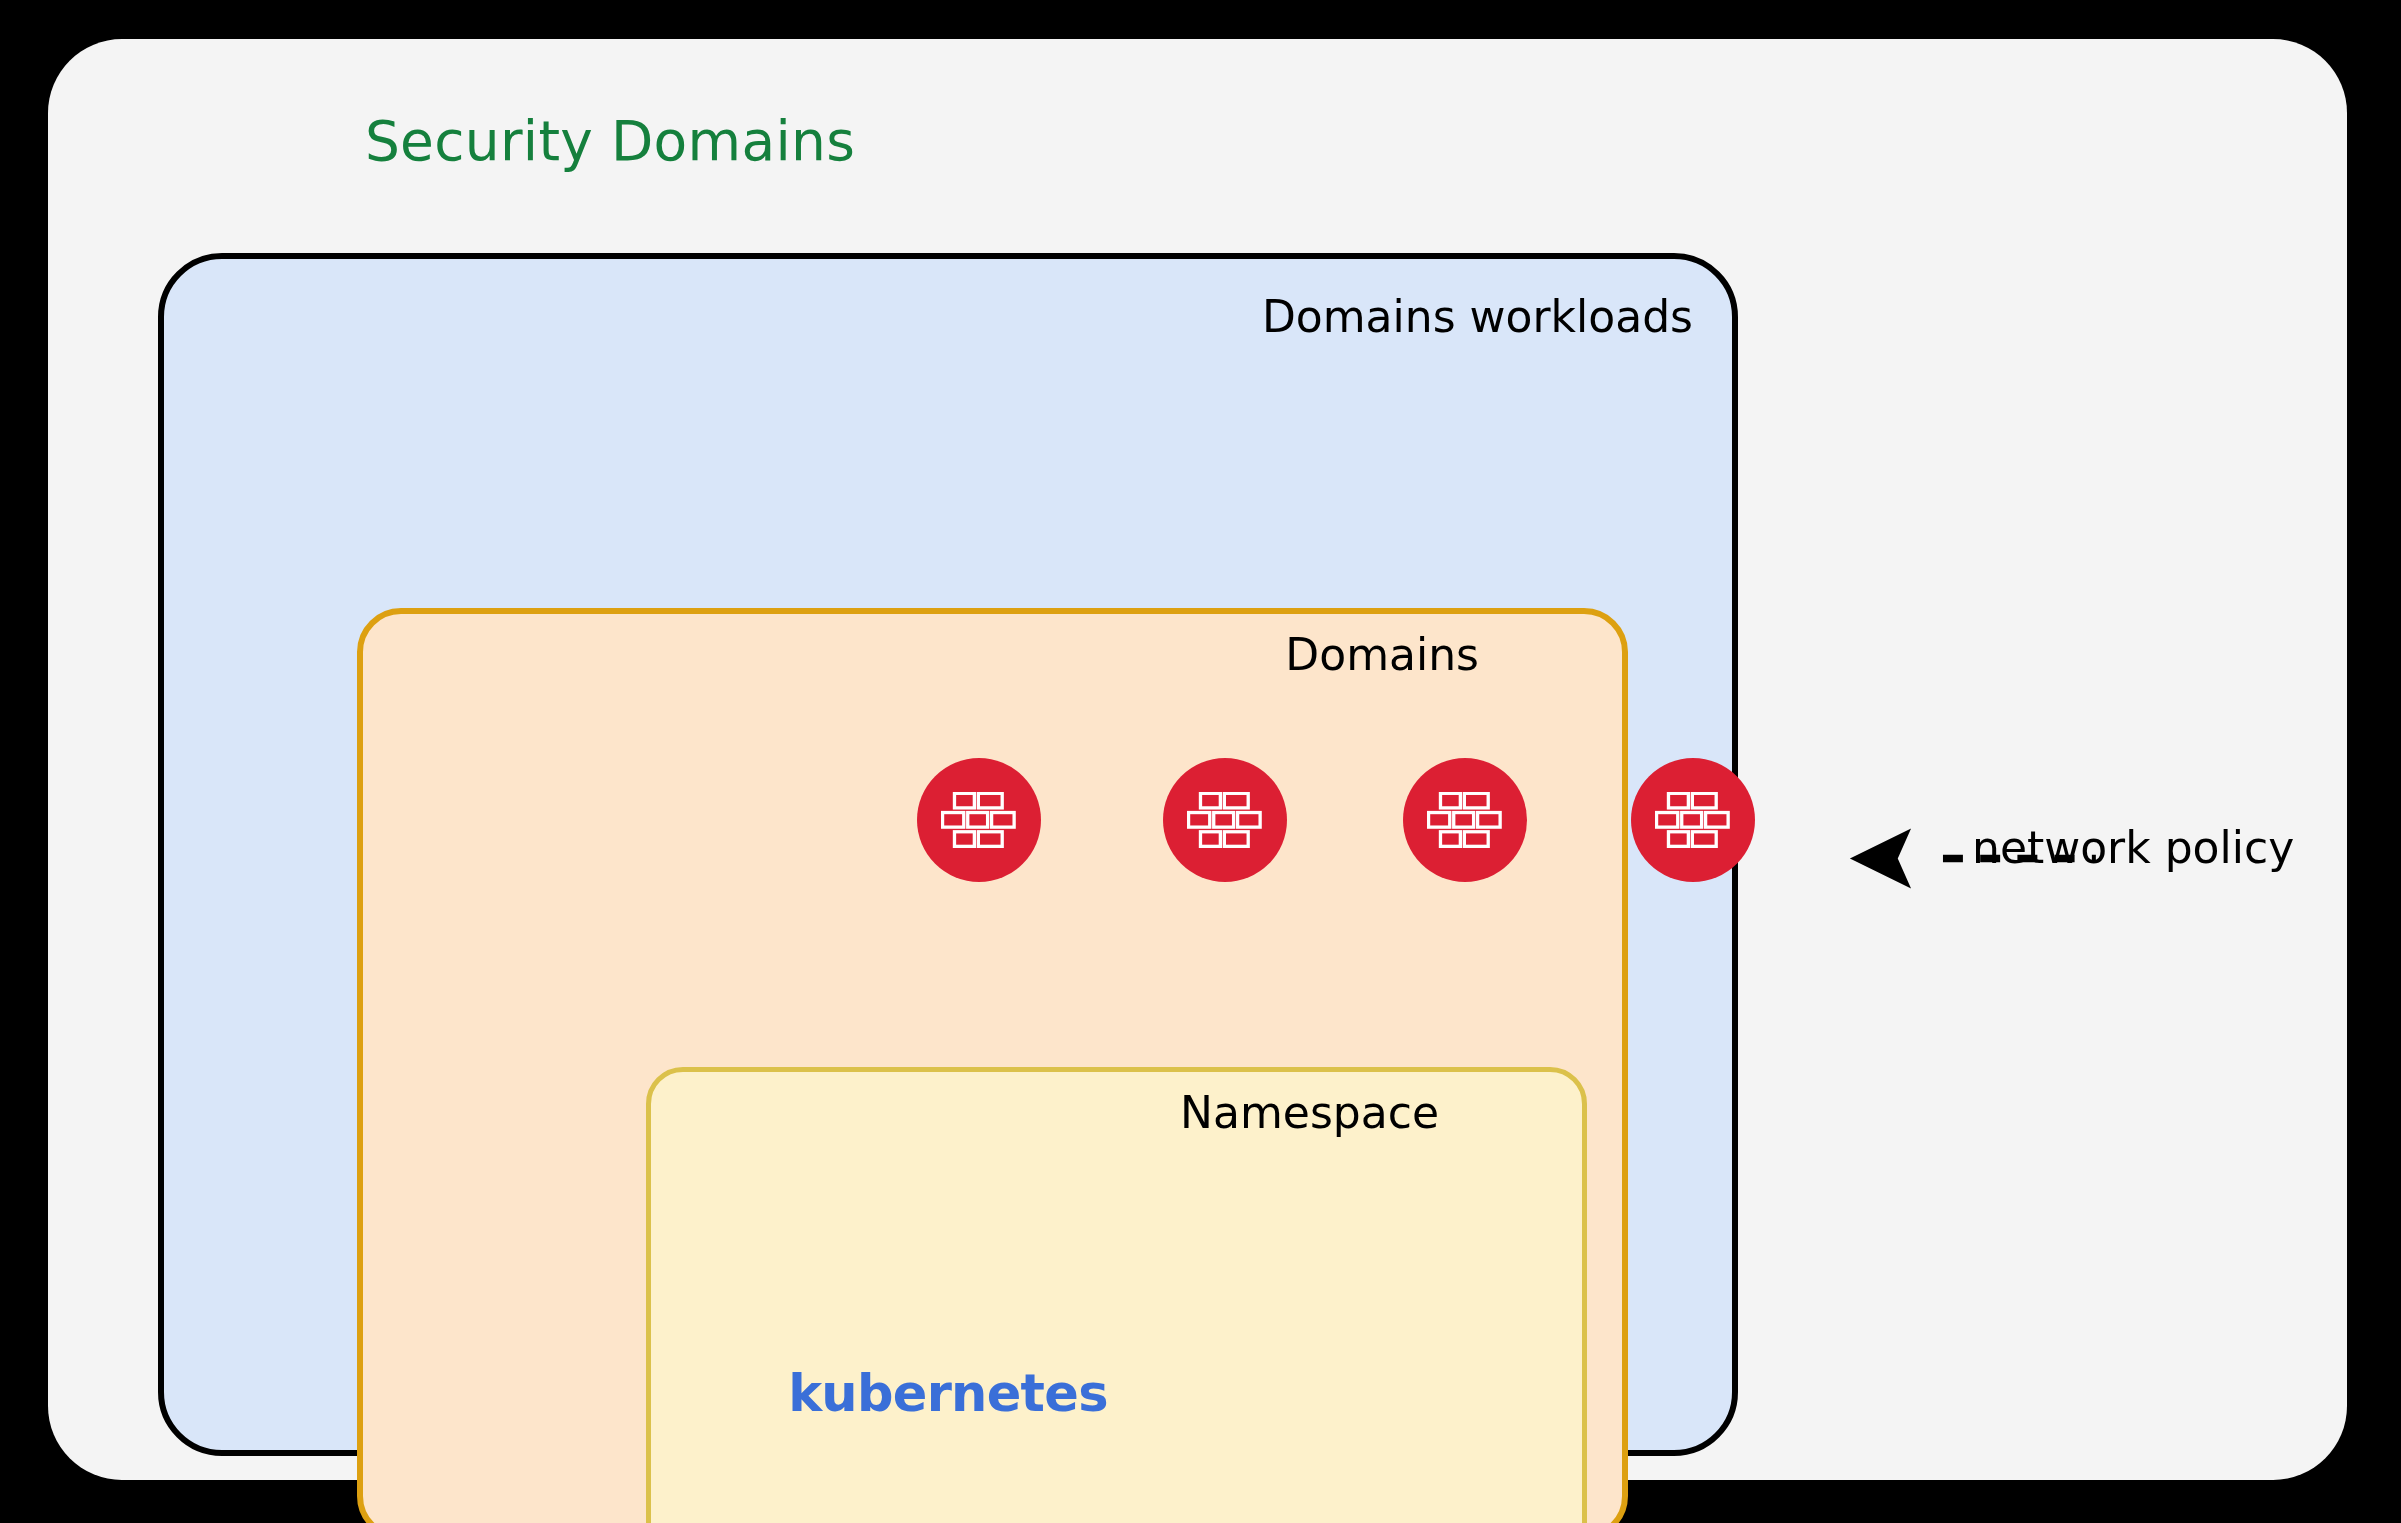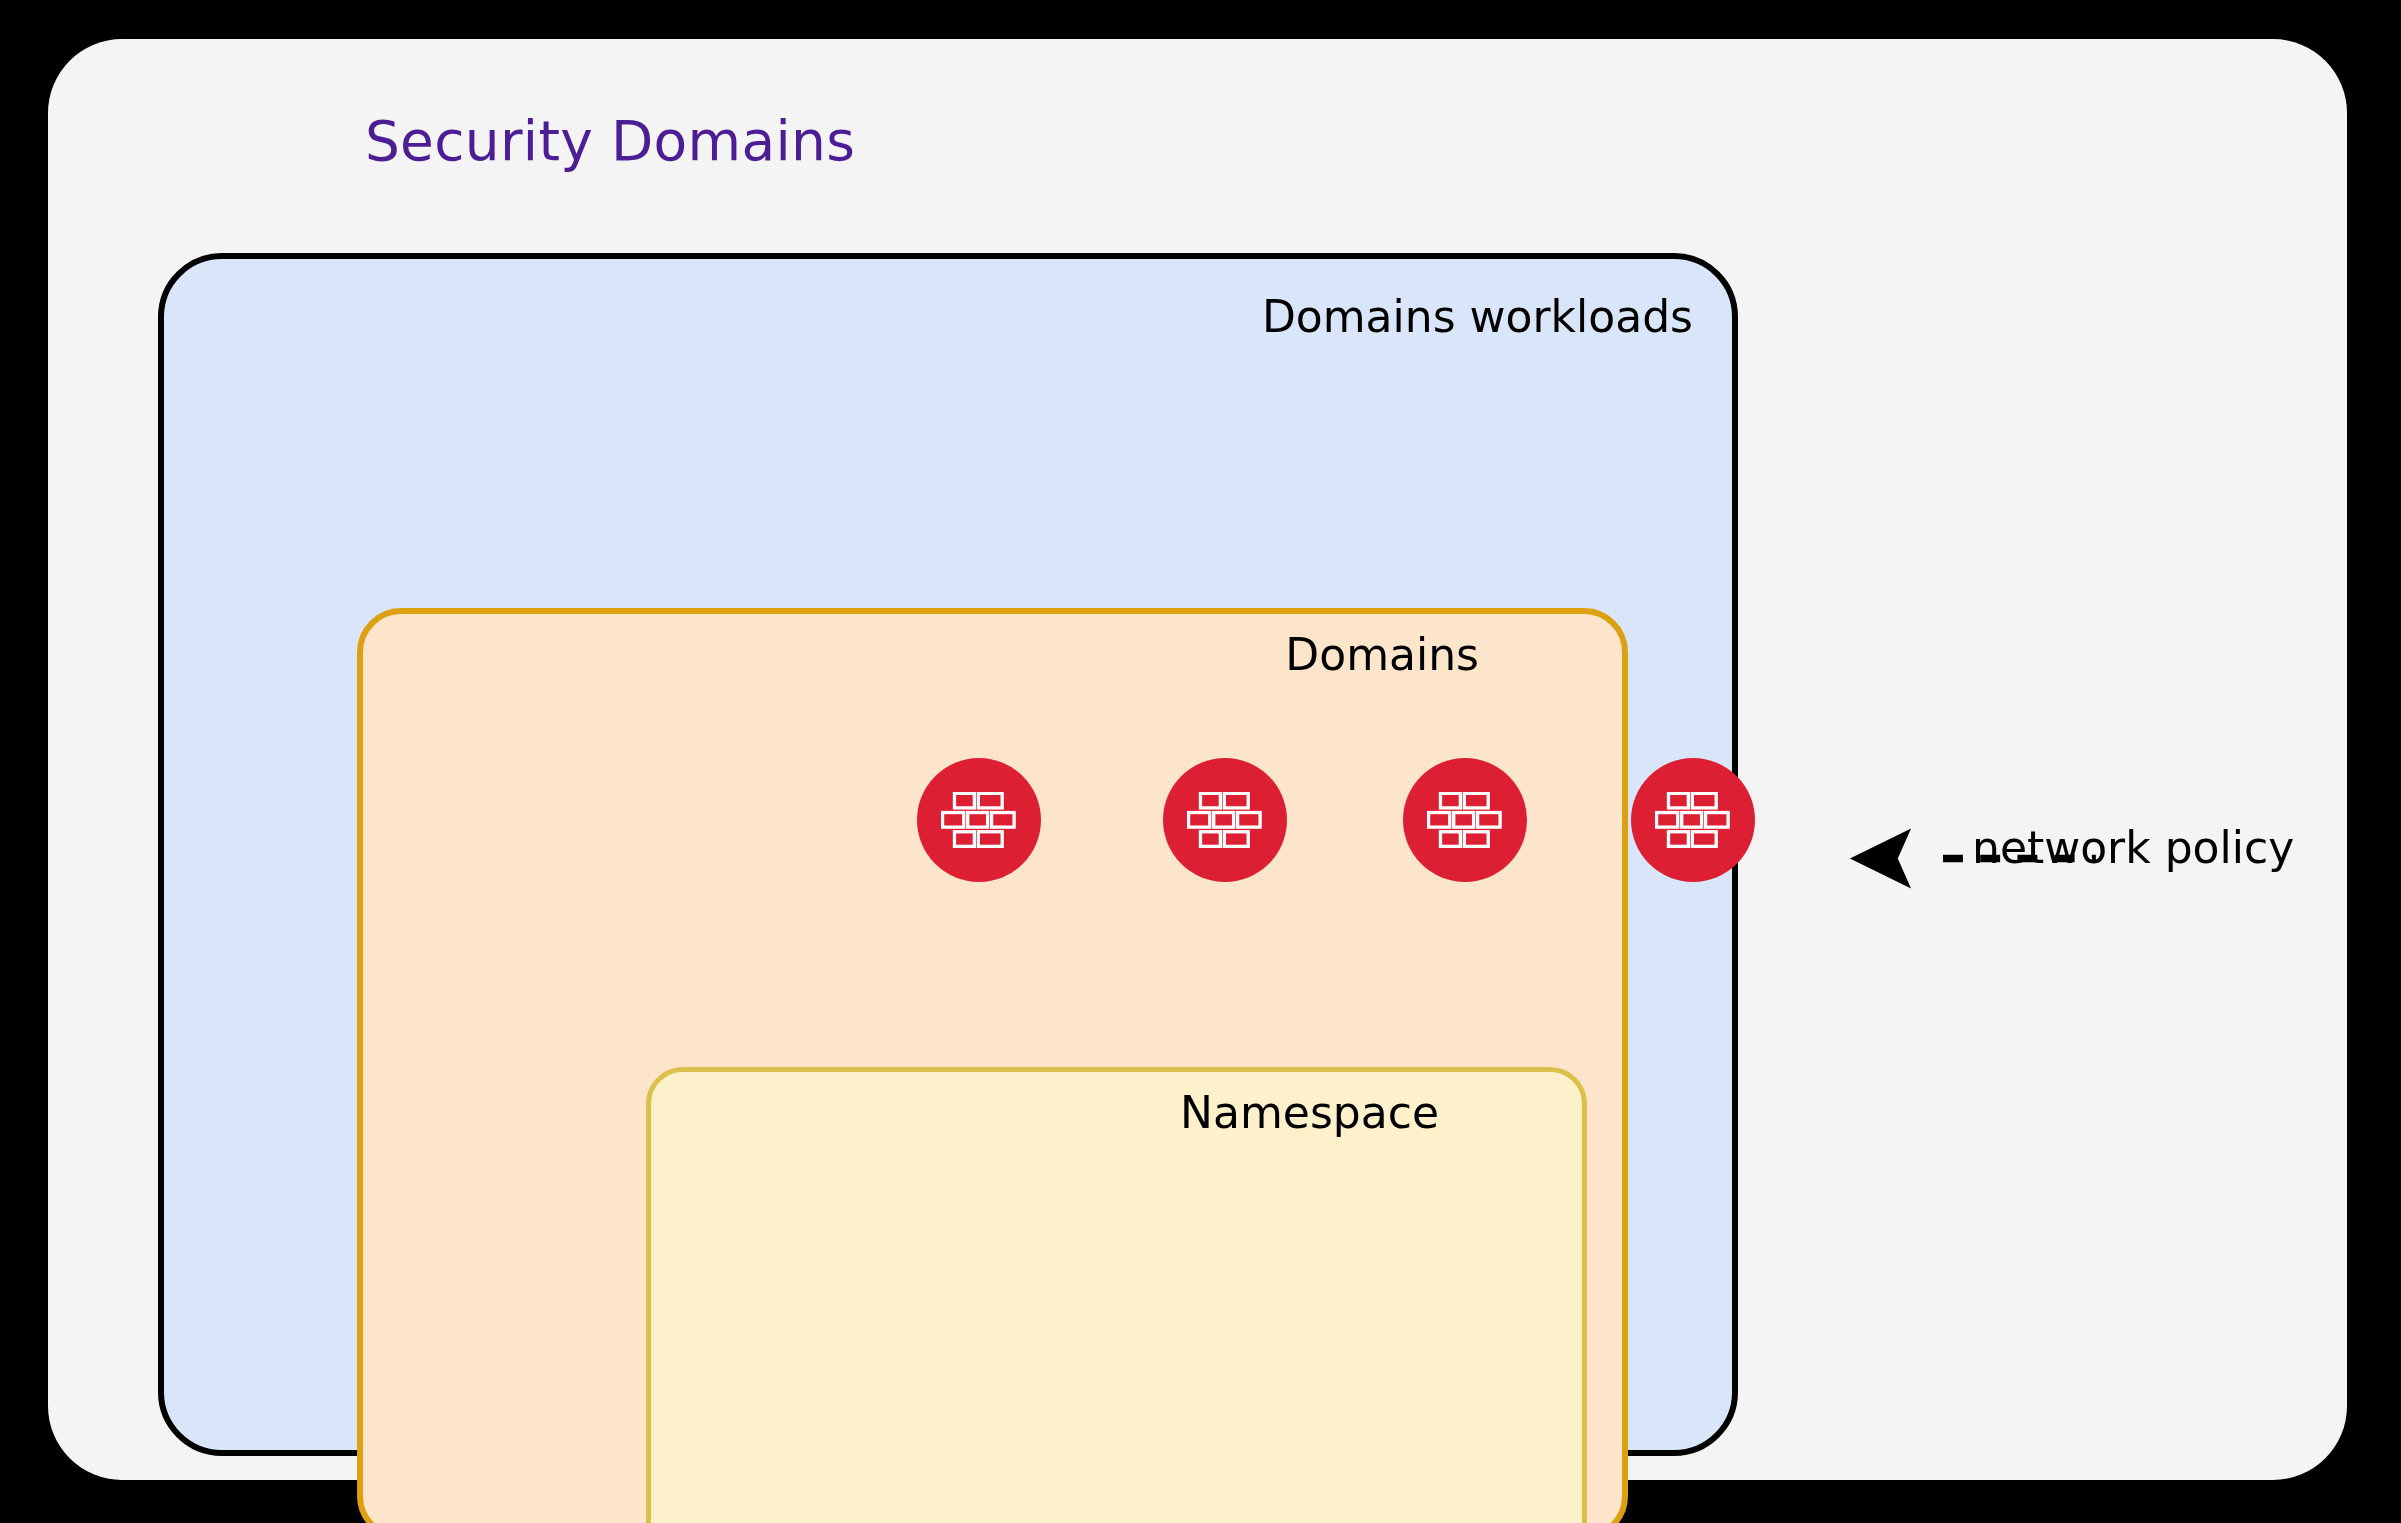--- a/index.html
+++ b/index.html
@@ -33,21 +33,21 @@
     box-sizing: border-box;
   }
 
   .title-security-domains {
     position: absolute;
     left: 0;
     top: 70px;
     width: 1124px;
     text-align: center;
     font-size: 55px;
-    color: #4c1d95;
+    color: #15803d;
     letter-spacing: 0.3px;
     white-space: nowrap;
   }
 
   
   .box-cluster {
     position: absolute;
     left: 110px;
     top: 214px;
     width: 1580px;
@@ -180,20 +180,21 @@
 
       <div class="box-tenant">
         <div class="label-tenant">Domains</div>
 
         <div class="box-namespace">
           <div class="label-namespace">Namespace</div>
 
         </div>
       </div>
 
+      <div class="label-kubernetes">kubernetes</div>
     </div>
 
     <div class="annotation">
       <svg width="585" height="113" viewBox="0 0 880 170">
         <line x1="200" y1="85" x2="430" y2="85" stroke="#000000" stroke-width="11" stroke-dasharray="30 26" stroke-linecap="butt"></line>
         <path d="M 60 85 L 152 40 L 132 85 L 152 130 Z" fill="#000000"></path>
       </svg>
       <div class="annotation-label">network policy</div>
     </div>
 

